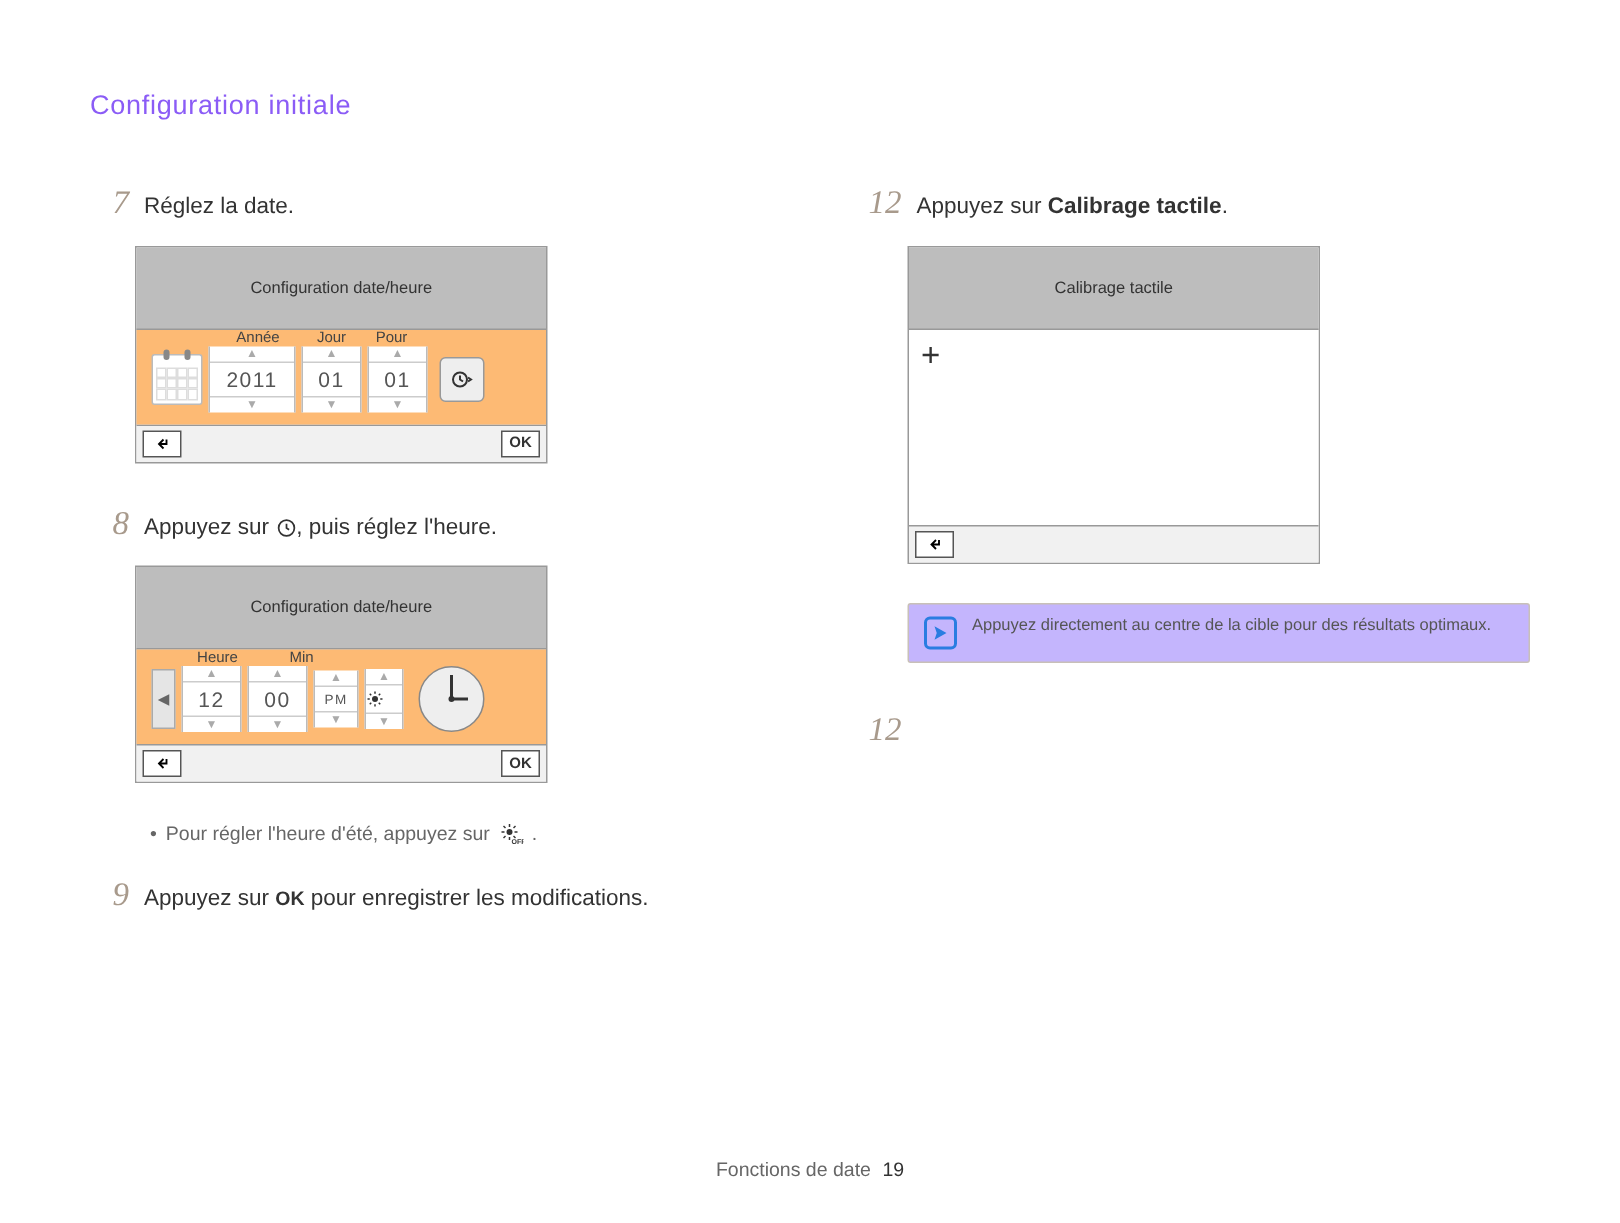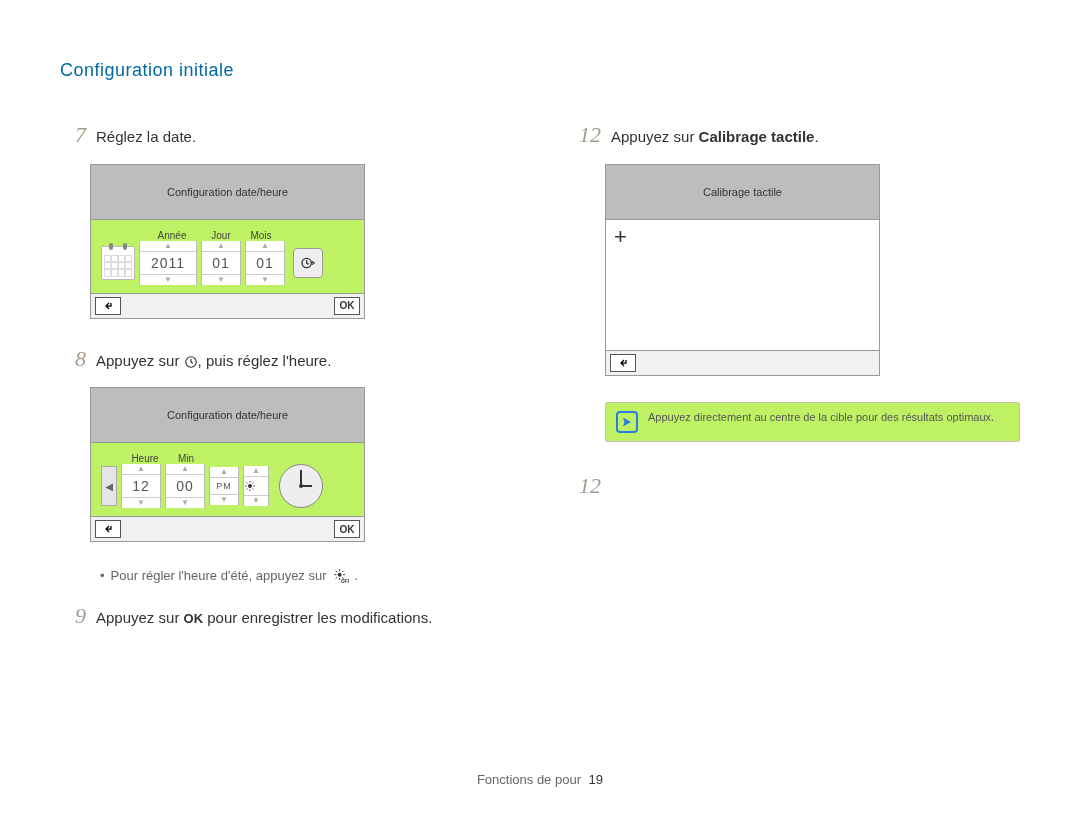--- a/index.html
+++ b/index.html
@@ -9,21 +9,21 @@
     height: 815px;
     font-family: Arial, Helvetica, sans-serif;
     color: #333;
     background: #fff;
     padding: 60px 60px 30px 60px;
     position: relative;
   }
   .breadcrumb {
     font-size: 18px;
     font-weight: 300;
-    color: #0369a1;
+    color: #8b5cf6;
     letter-spacing: 0.5px;
     margin-bottom: 40px;
     font-family: Arial, sans-serif;
   }
   .columns {
     display: flex;
     gap: 70px;
   }
   .col { flex: 1; }
   .step {
@@ -67,22 +67,22 @@
   }
   .screen-title {
     background: #bdbdbd;
     color: #333;
     font-size: 11px;
     text-align: center;
     padding: 21px 0;
     border-bottom: 1px solid #999;
   }
   .screen-body {
-    background: #bef264;
-    padding: 10px 10px 8px 10px;
+    background: #fdba74;
+    padding: 0 10px 8px 10px;
     position: relative;
   }
   .date-labels {
     display: flex;
     font-size: 10px;
     color: #444;
     margin-left: 42px;
     gap: 0;
   }
   .date-labels span:nth-child(1){ width:58px; text-align:center;}
@@ -150,21 +150,21 @@
     background:#fff;
     font-size:10px; font-weight:bold;
     display:flex; align-items:center; justify-content:center;
   }
 
   .time-labels {
     display:flex;
     font-size:10px;
     color:#444;
     margin-left:24px;
-    gap:1px;
+    gap:16px;
     align-items:center;
   }
   .time-labels span { width:40px; text-align:center; }
   .nav-arrow {
     width:16px; height:40px;
     border:1px solid #aaa;
     background:#e5e5e5;
     display:flex; align-items:center; justify-content:center;
     font-size:10px; color:#666;
   }
@@ -193,21 +193,21 @@
   .sub-note::before{ content:"•"; color:#666; }
 
   .calib-screen .screen-body { background:#fff; min-height:130px; padding:0; position:relative;}
   .crosshair {
     position:absolute;
     font-size:22px; color:#333; line-height:1;
   }
 
   .note-box {
     display:flex; gap:10px; align-items:flex-start;
-    background:#bef264; border:1px solid #c8c0b8;
+    background:#c4b5fd; border:1px solid #c8c0b8;
     padding:8px 10px; margin-left:30px; margin-bottom:30px;
     border-radius:2px;
   }
   .note-icon {
     width:22px; height:22px; border:2px solid #2a7de1; border-radius:4px;
     display:flex; align-items:center; justify-content:center;
   }
   .note-icon svg { width:12px; height:12px; }
   .note-text { font-size:11px; color:#555; }
 
@@ -232,21 +232,21 @@
       <div class="step-num">7</div>
       <div class="step-text">Réglez la date.</div>
     </div>
 
     <div class="screen">
       <div class="screen-title">Configuration date/heure</div>
       <div class="screen-body">
         <div class="date-labels">
           <span>Année</span>
           <span>Jour</span>
-          <span>Mois</span>
+          <span>Pour</span>
         </div>
         <div class="spinner-row">
           <div class="cal-icon">
             <div class="cal-grid">
                 <div></div>
                 <div></div>
                 <div></div>
                 <div></div>
                 <div></div>
                 <div></div>
@@ -426,14 +426,14 @@
     </div>
 
     <div class="step">
       <div class="step-num">12</div>
     </div>
 
   </div>
 </div>
 
 <div class="footer">
-  <span>Fonctions de pour</span>&nbsp;<span class="pg">19</span>
+  <span>Fonctions de date</span>&nbsp;<span class="pg">19</span>
 </div>
 
 </body></html>

